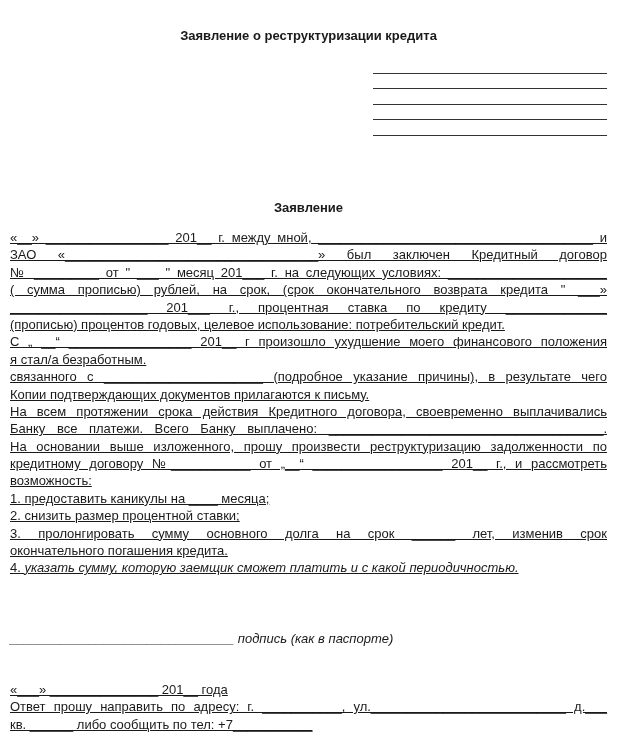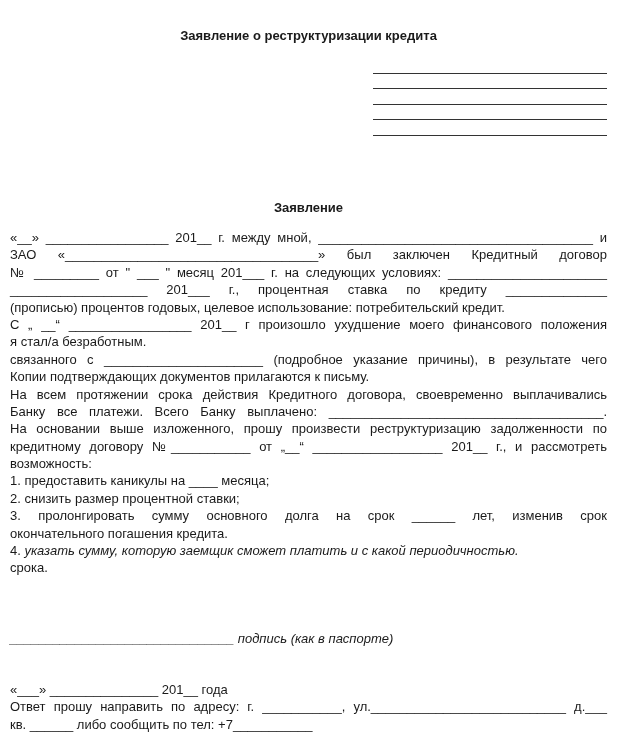--- a/index.html
+++ b/index.html
@@ -6,21 +6,21 @@
   body { width: 617px; height: 752px; position: relative; overflow: hidden;
          font-family: "Liberation Sans", sans-serif; color: #1a1a1a; }
   .title { position: absolute; top: 28px; left: 0; width: 617px; text-align: center;
            font-weight: bold; font-size: 13px; }
   .addr-lines { position: absolute; top: 58px; left: 373px; width: 234px; }
   .addr-line { height: 15.5px; border-bottom: 1.3px solid #333; box-sizing: border-box; }
   .subtitle { position: absolute; top: 167px; left: 0; width: 617px; text-align: center;
               font-weight: bold; font-size: 13px; margin-top: 33px; }
   .body { position: absolute; top: 229px; left: 10px; width: 597px; font-size: 13px;
           line-height: 17.4px; }
-  .ln { white-space: nowrap; height: 17.4px; }
+  .ln { white-space: nowrap; height: 17.4px; text-decoration: underline; }
   .j { text-align: justify; text-align-last: justify; white-space: normal; }
   .it { font-style: italic; }
   .sig { position: absolute; top: 631px; left: 10px; font-size: 13px; white-space: nowrap; font-style: italic; }
   .footer { position: absolute; top: 681px; left: 10px; width: 597px; font-size: 13px; line-height: 17.4px; }
 </style>
 </head>
 <body>
 
 <div class="title">Заявление о реструктуризации кредита</div>
 
@@ -31,37 +31,37 @@
   <div class="addr-line"></div>
   <div class="addr-line"></div>
 </div>
 
 <div class="subtitle">Заявление</div>
 
 <div class="body">
   <div class="ln j">«__» _________________ 201__ г. между мной, ______________________________________ и</div>
   <div class="ln j">ЗАО «___________________________________» был заключен Кредитный договор</div>
   <div class="ln j">№ _________ от " ___ " месяц 201___ г. на следующих условиях: ______________________</div>
+  <div class="ln j">( сумма прописью) рублей, на срок, (срок окончательного возврата кредита " ___»</div>
   <div class="ln j">___________________ 201___ г., процентная ставка по кредиту ______________</div>
   <div class="ln">(прописью) процентов годовых, целевое использование: потребительский кредит.</div>
   <div class="ln j">С „ __“ _________________ 201__ г произошло ухудшение моего финансового положения</div>
   <div class="ln">я стал/а безработным.</div>
   <div class="ln j">связанного с ______________________ (подробное указание причины), в результате чего</div>
   <div class="ln">Копии подтверждающих документов прилагаются к письму.</div>
   <div class="ln j">На всем протяжении срока действия Кредитного договора, своевременно выплачивались</div>
   <div class="ln j">Банку все платежи. Всего Банку выплачено: ______________________________________.</div>
   <div class="ln j">На основании выше изложенного, прошу произвести реструктуризацию задолженности по</div>
   <div class="ln j">кредитному договору №___________ от „__“ __________________ 201__ г., и рассмотреть</div>
   <div class="ln">возможность:</div>
   <div class="ln">1. предоставить каникулы на ____ месяца;</div>
   <div class="ln">2. снизить размер процентной ставки;</div>
   <div class="ln j">3. пролонгировать сумму основного долга на срок ______ лет, изменив срок</div>
   <div class="ln">окончательного погашения кредита.</div>
   <div class="ln"><span>4. </span><span class="it">указать сумму, которую заемщик сможет платить и с какой периодичностью.</span></div>
-  <div class="ln">срока.</div>
 </div>
 
 <div class="sig">_______________________________ подпись (как в паспорте)</div>
 
 <div class="footer">
   <div class="ln">«___» _______________ 201__ года</div>
   <div class="ln j">Ответ прошу направить по адресу: г. ___________, ул.___________________________ д.___</div>
   <div class="ln">кв. ______ либо сообщить по тел: +7___________</div>
 </div>
 

